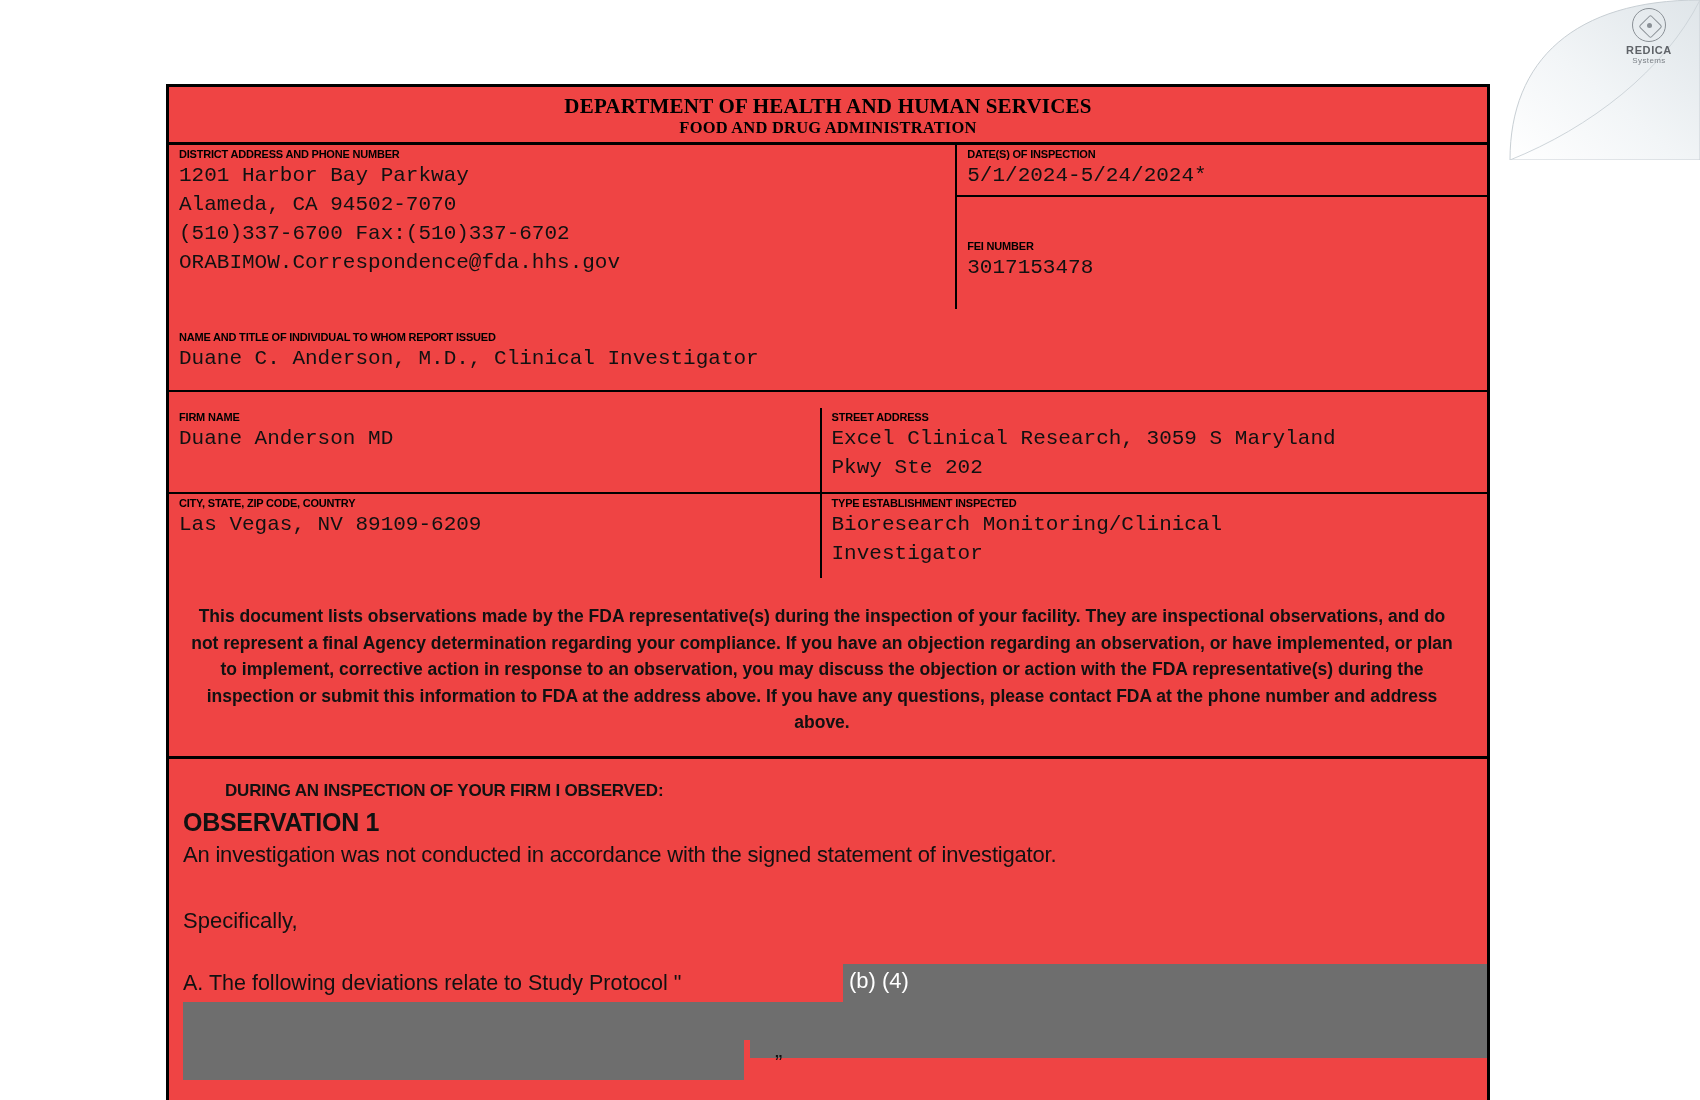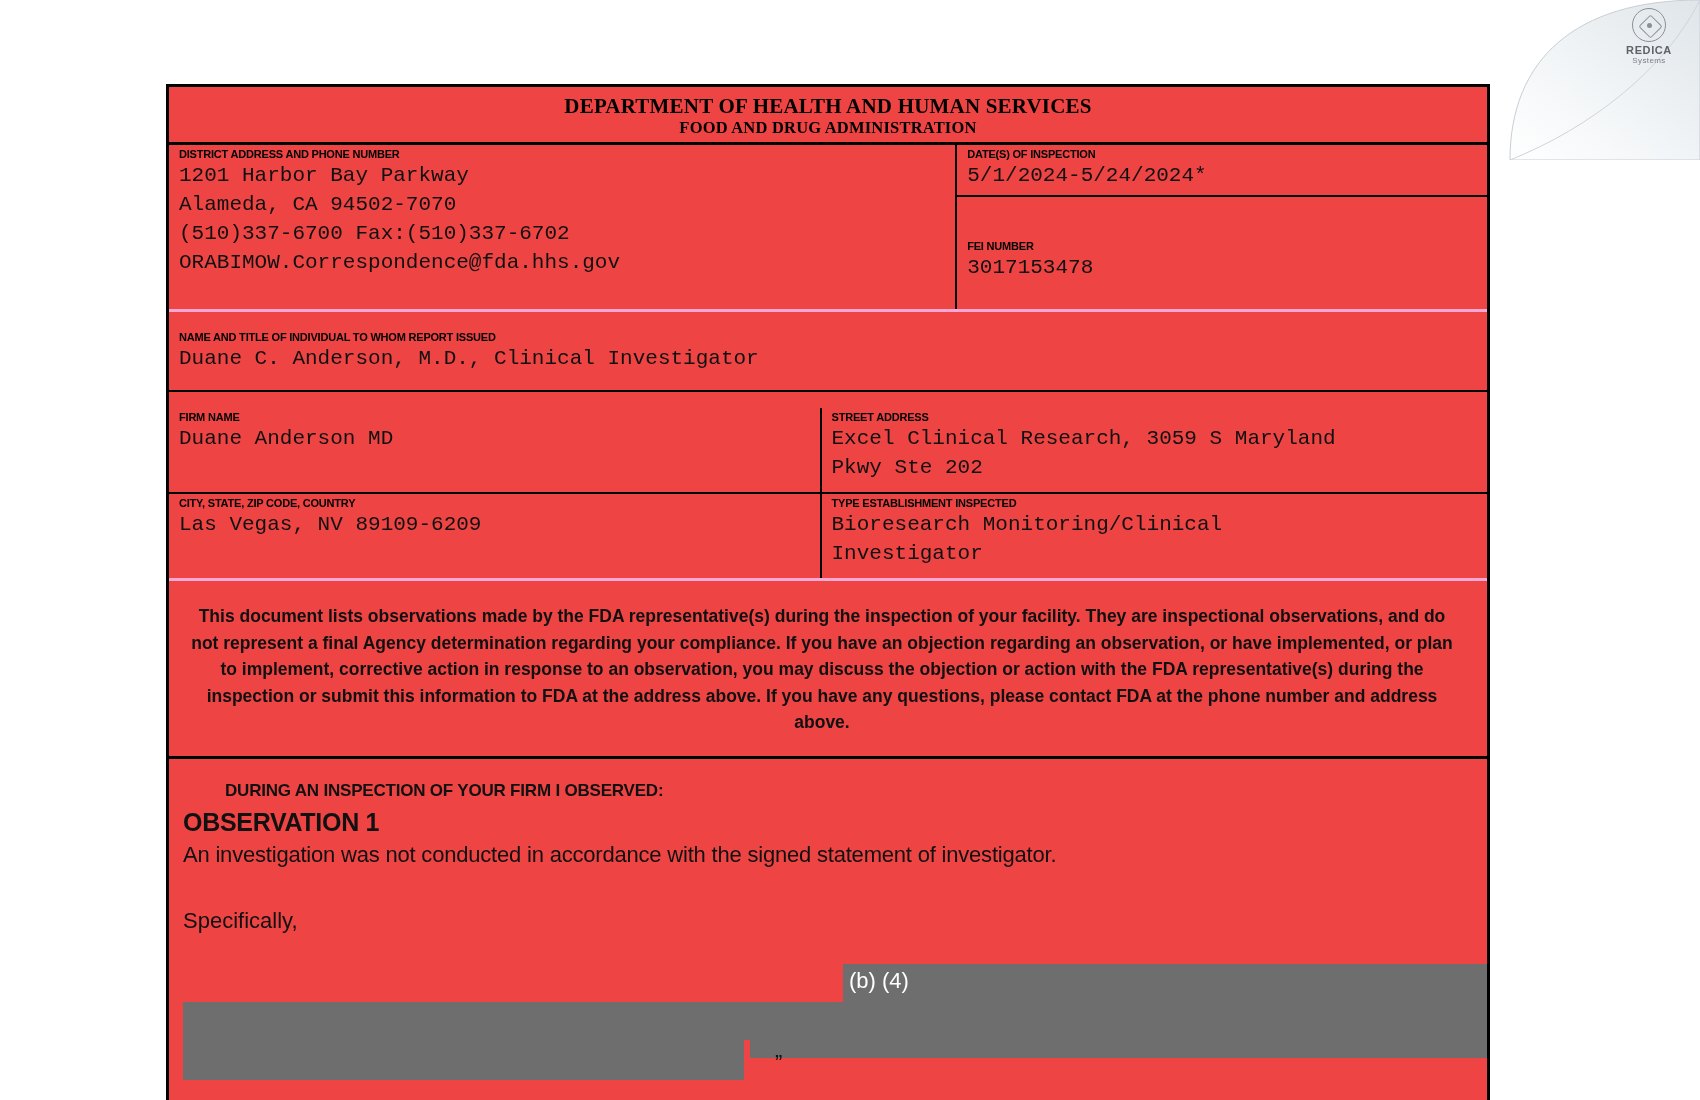--- a/index.html
+++ b/index.html
@@ -137,21 +137,21 @@
     font-family: "Liberation Mono", monospace;
     font-size: 21px;
     line-height: 29px;
     color: #111;
     white-space: pre-wrap;
     letter-spacing: 0px;
   }
 
   .bdr-r { border-right: 2px solid #000; }
   .bdr-b { border-bottom: 2px solid #000; margin-top: 16px; }
-  .bdr-b3 { border-bottom: 3px solid #f9a8d4; }
+  .bdr-b3 { border-bottom: 3px solid #ef4444; }
 
   
   #row-addr { height: 164px; }
   #cell-district { width: 790px; }
   #cell-dates-fei { width: 531px; display: flex; flex-direction: column; gap: 40px; }
   #cell-dates { height: 52px; border-bottom: 2px solid #000; }
   #cell-fei { flex: 1; }
 
   
   #row-name { height: 62px; }
@@ -350,20 +350,21 @@
     <p>This document lists observations made by the FDA representative(s) during the inspection of your facility. They are inspectional observations, and do not represent a final Agency determination regarding your compliance. If you have an objection regarding an observation, or have implemented, or plan to implement, corrective action in response to an observation, you may discuss the objection or action with the FDA representative(s) during the inspection or submit this information to FDA at the address above. If you have any questions, please contact FDA at the phone number and address above.</p>
   </div>
 
   <div id="observations">
     <div id="obs-intro">DURING AN INSPECTION OF YOUR FIRM I OBSERVED:</div>
     <div id="obs-number">OBSERVATION 1</div>
     <div id="obs-statement">An investigation was not conducted in accordance with the signed statement of investigator.</div>
     <div id="obs-specifically">Specifically,</div>
 
     <div id="obs-item-a">
+      <div id="item-a-text">A. The following deviations relate to Study Protocol "</div>
       <div class="redaction-bar" id="redact-1"></div>
       <div class="redaction-bar" id="redact-2"></div>
       <div class="redaction-bar" id="redact-3"></div>
       <div class="redaction-bar" id="redact-4"></div>
       <div id="redact-label">(b) (4)</div>
       <div id="closing-quote">”</div>
     </div>
   </div>
 
 </div>

